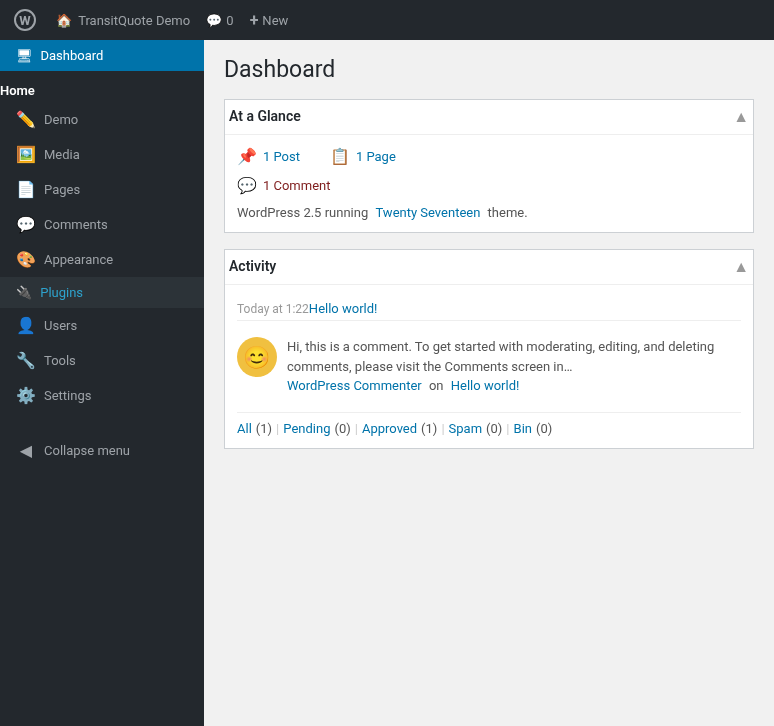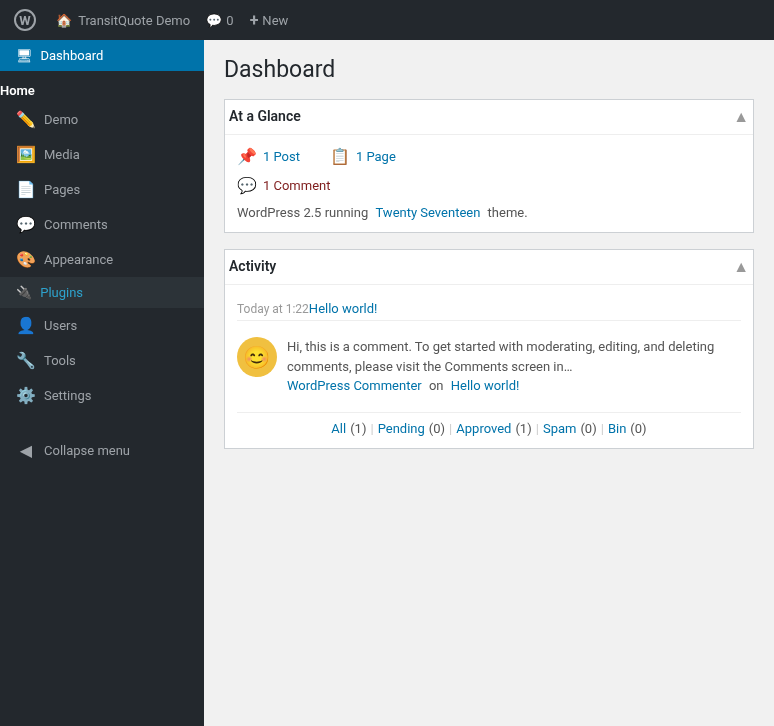--- a/index.html
+++ b/index.html
@@ -275,21 +275,21 @@
               <div>Hi, this is a comment. To get started with moderating, editing, and deleting comments, please visit the Comments screen in…</div>
               <div>
                 <a class="activity-link">WordPress Commenter</a>
                 <span style="margin: 0 4px;">on</span>
                 <a class="activity-link">Hello world!</a>
               </div>
             </div>
           </div>
         </div>
 
-        <div style="border-top:1px solid #eee; padding-top:8px; font-size:13px; display:flex; gap:4px; align-items:center; flex-wrap:wrap;justify-content:center;">
+        <div style="border-top:1px solid #eee; padding-top:8px; font-size:13px; display:flex; gap:4px; align-items:center; flex-wrap:wrap;">
           <a class="activity-link">All</a>
           <span style="color:#555;">(1)</span>
           <span style="color:#ccc;">|</span>
           <a class="activity-link">Pending</a>
           <span style="color:#555;">(0)</span>
           <span style="color:#ccc;">|</span>
           <a class="activity-link">Approved</a>
           <span style="color:#555;">(1)</span>
           <span style="color:#ccc;">|</span>
           <a class="activity-link">Spam</a>

